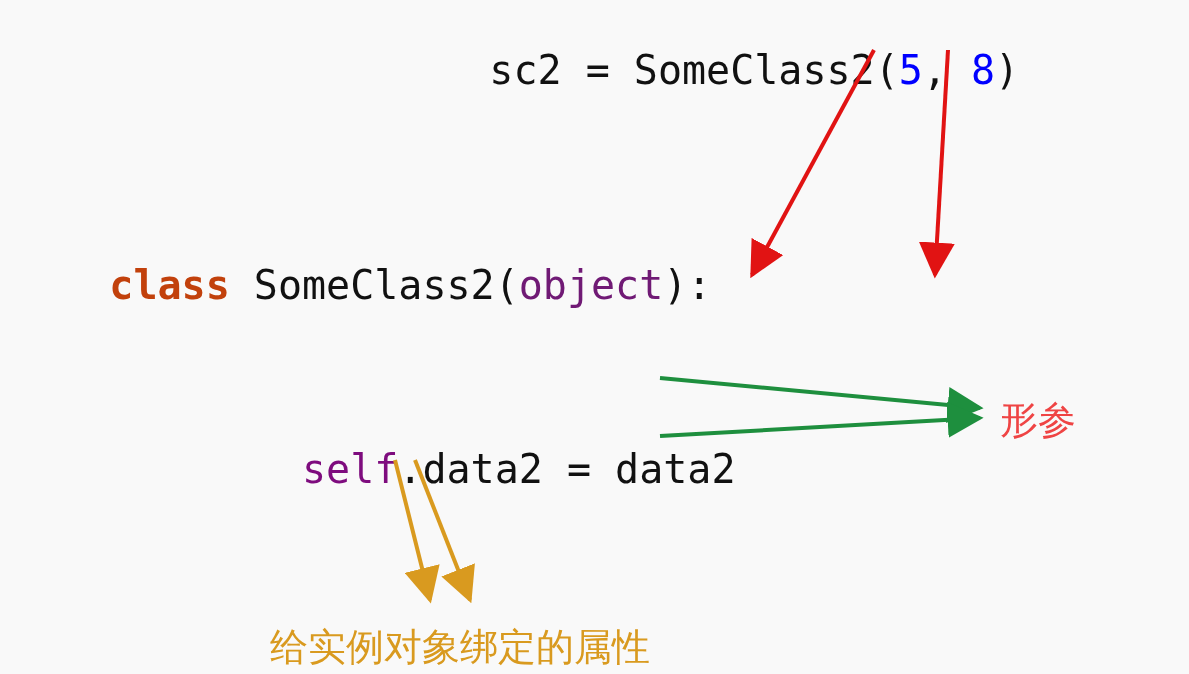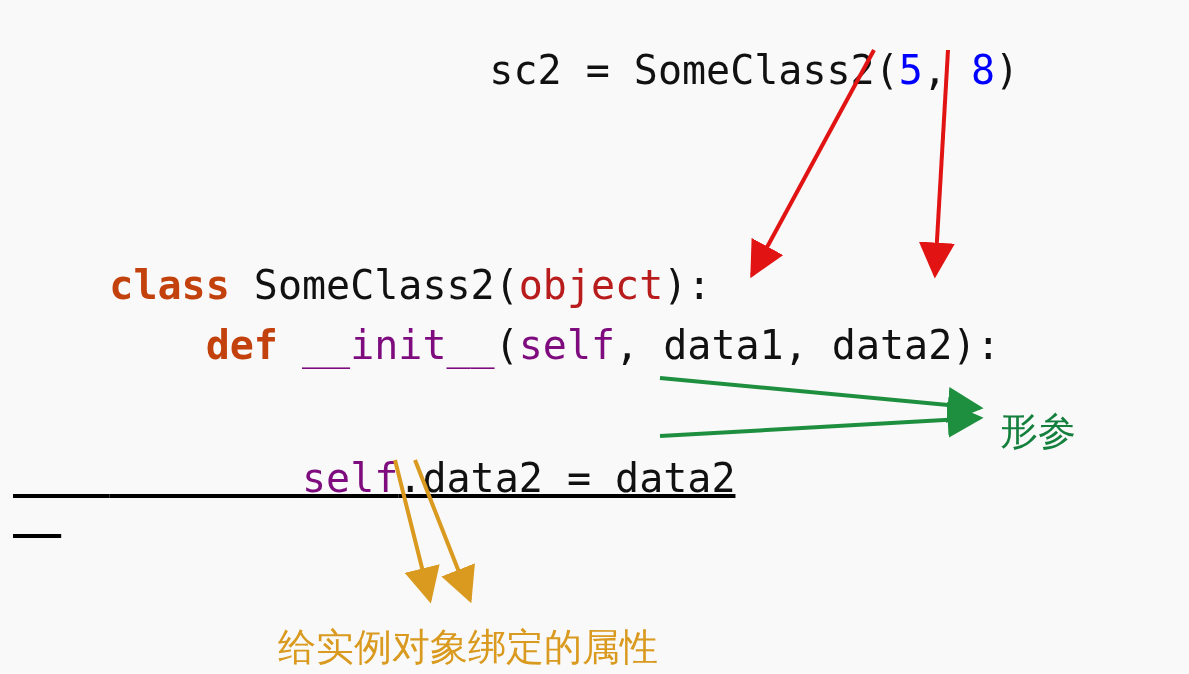--- a/index.html
+++ b/index.html
@@ -17,32 +17,32 @@
     height: 674px;
   }
   .code {
     position: absolute;
     font-size: 40px;
     line-height: 1.0;
     white-space: pre;
     color: #000;
   }
   .kw-navy { color: #c2410c; font-weight: 700; }
-  .kw-blue { color: #b91c1c; }
+  .kw-blue { color: #701a75; }
   .num    { color: #0000ff; }
   .purple { color: #7e0c7e; }
   .txt    { color: #111; }
 
   .anno {
     position: absolute;
     font-family: "Kaiti SC", "KaiTi", "STKaiti", "SimSun", serif;
     font-size: 38px;
     white-space: nowrap;
   }
-  .anno-green  { color: #15803d; margin-top: 11px; }
+  .anno-green  { color: #ef4444; }
   .anno-orange { color: #d99a1f; }
 
   svg.overlay {
     position: absolute;
     left: 0; top: 0;
     width: 1189px;
     height: 674px;
     pointer-events: none;
   }
 </style>
@@ -52,31 +52,28 @@
 <div class="stage">
 
   <div class="code" style="left:393px; top:10px;">
     <span class="txt">sc2 = SomeClass2(</span><span class="num">5</span><span class="txt">, </span><span class="num">8</span><span class="txt">)</span>
   </div>
 
   <div class="code" style="left:13px; top:225px;">
     <span class="kw-navy">class</span><span class="txt"> SomeClass2(</span><span class="kw-blue">object</span><span class="txt">):</span>
   </div>
 
-  <div class="code" style="left:13px; top:285px;">
-    <span>    </span><span class="kw-navy">def</span><span> </span><span class="purple">__init__</span><span class="txt">(</span><span class="purple">self</span><span class="txt">, data1, data2):</span>
-  </div>
 
 
-  <div class="code" style="left:13px; top:418px;text-decoration:underline;">
+  <div class="code" style="left:13px; top:409px;">
     <span>        </span><span class="purple">self</span><span class="txt">.data2 = data2</span>
   </div>
 
   <div class="anno anno-green" style="left:1000px; top:395px;">形参</div>
-  <div class="anno anno-orange" style="left:278px; top:622px;font-family:Liberation Serif, serif;">给实例对象绑定的属性</div>
+  <div class="anno anno-orange" style="left:270px; top:622px;font-family:Liberation Serif, serif;">给实例对象绑定的属性</div>
 
   <svg class="overlay" viewBox="0 0 1189 674">
     <defs>
       <marker id="arrow-red" viewBox="0 0 10 10" refX="9" refY="5" markerWidth="9" markerHeight="9" orient="auto-start-reverse">
         <path d="M 0 0 L 10 5 L 0 10 z" fill="#e11313"></path>
       </marker>
       <marker id="arrow-green" viewBox="0 0 10 10" refX="9" refY="5" markerWidth="9" markerHeight="9" orient="auto-start-reverse">
         <path d="M 0 0 L 10 5 L 0 10 z" fill="#1e8f3e"></path>
       </marker>
       <marker id="arrow-orange" viewBox="0 0 10 10" refX="9" refY="5" markerWidth="9" markerHeight="9" orient="auto-start-reverse">

